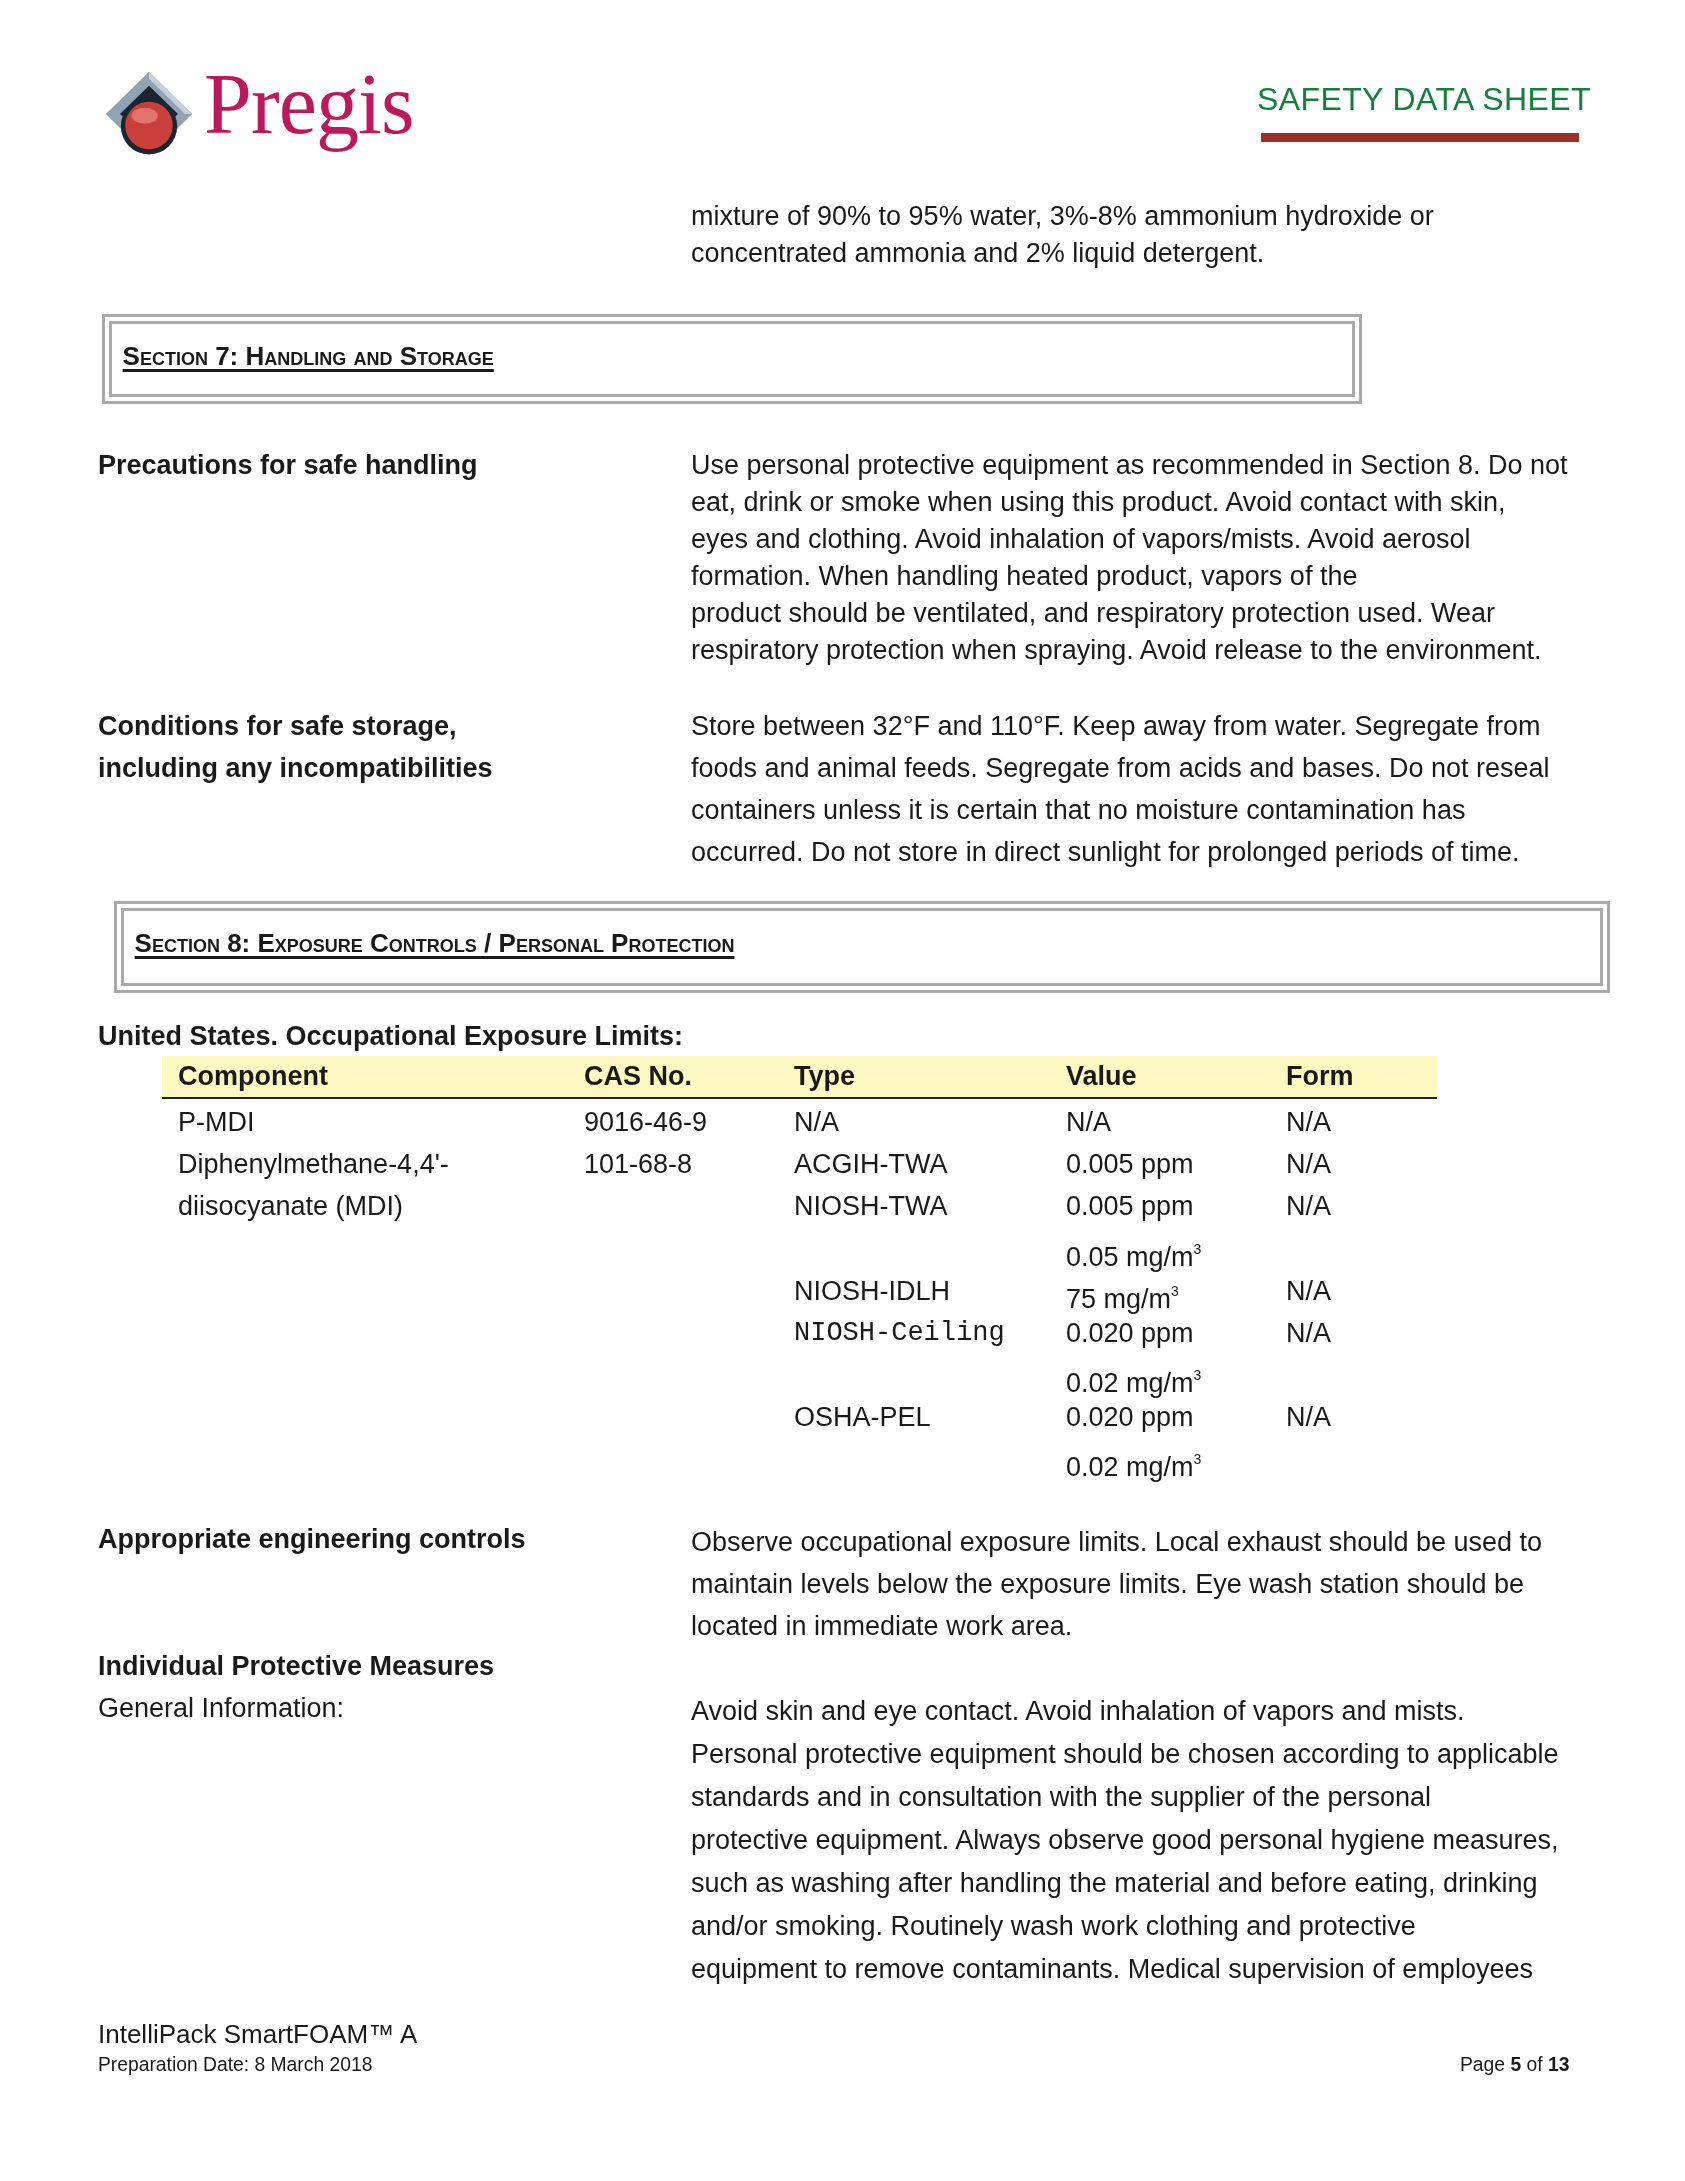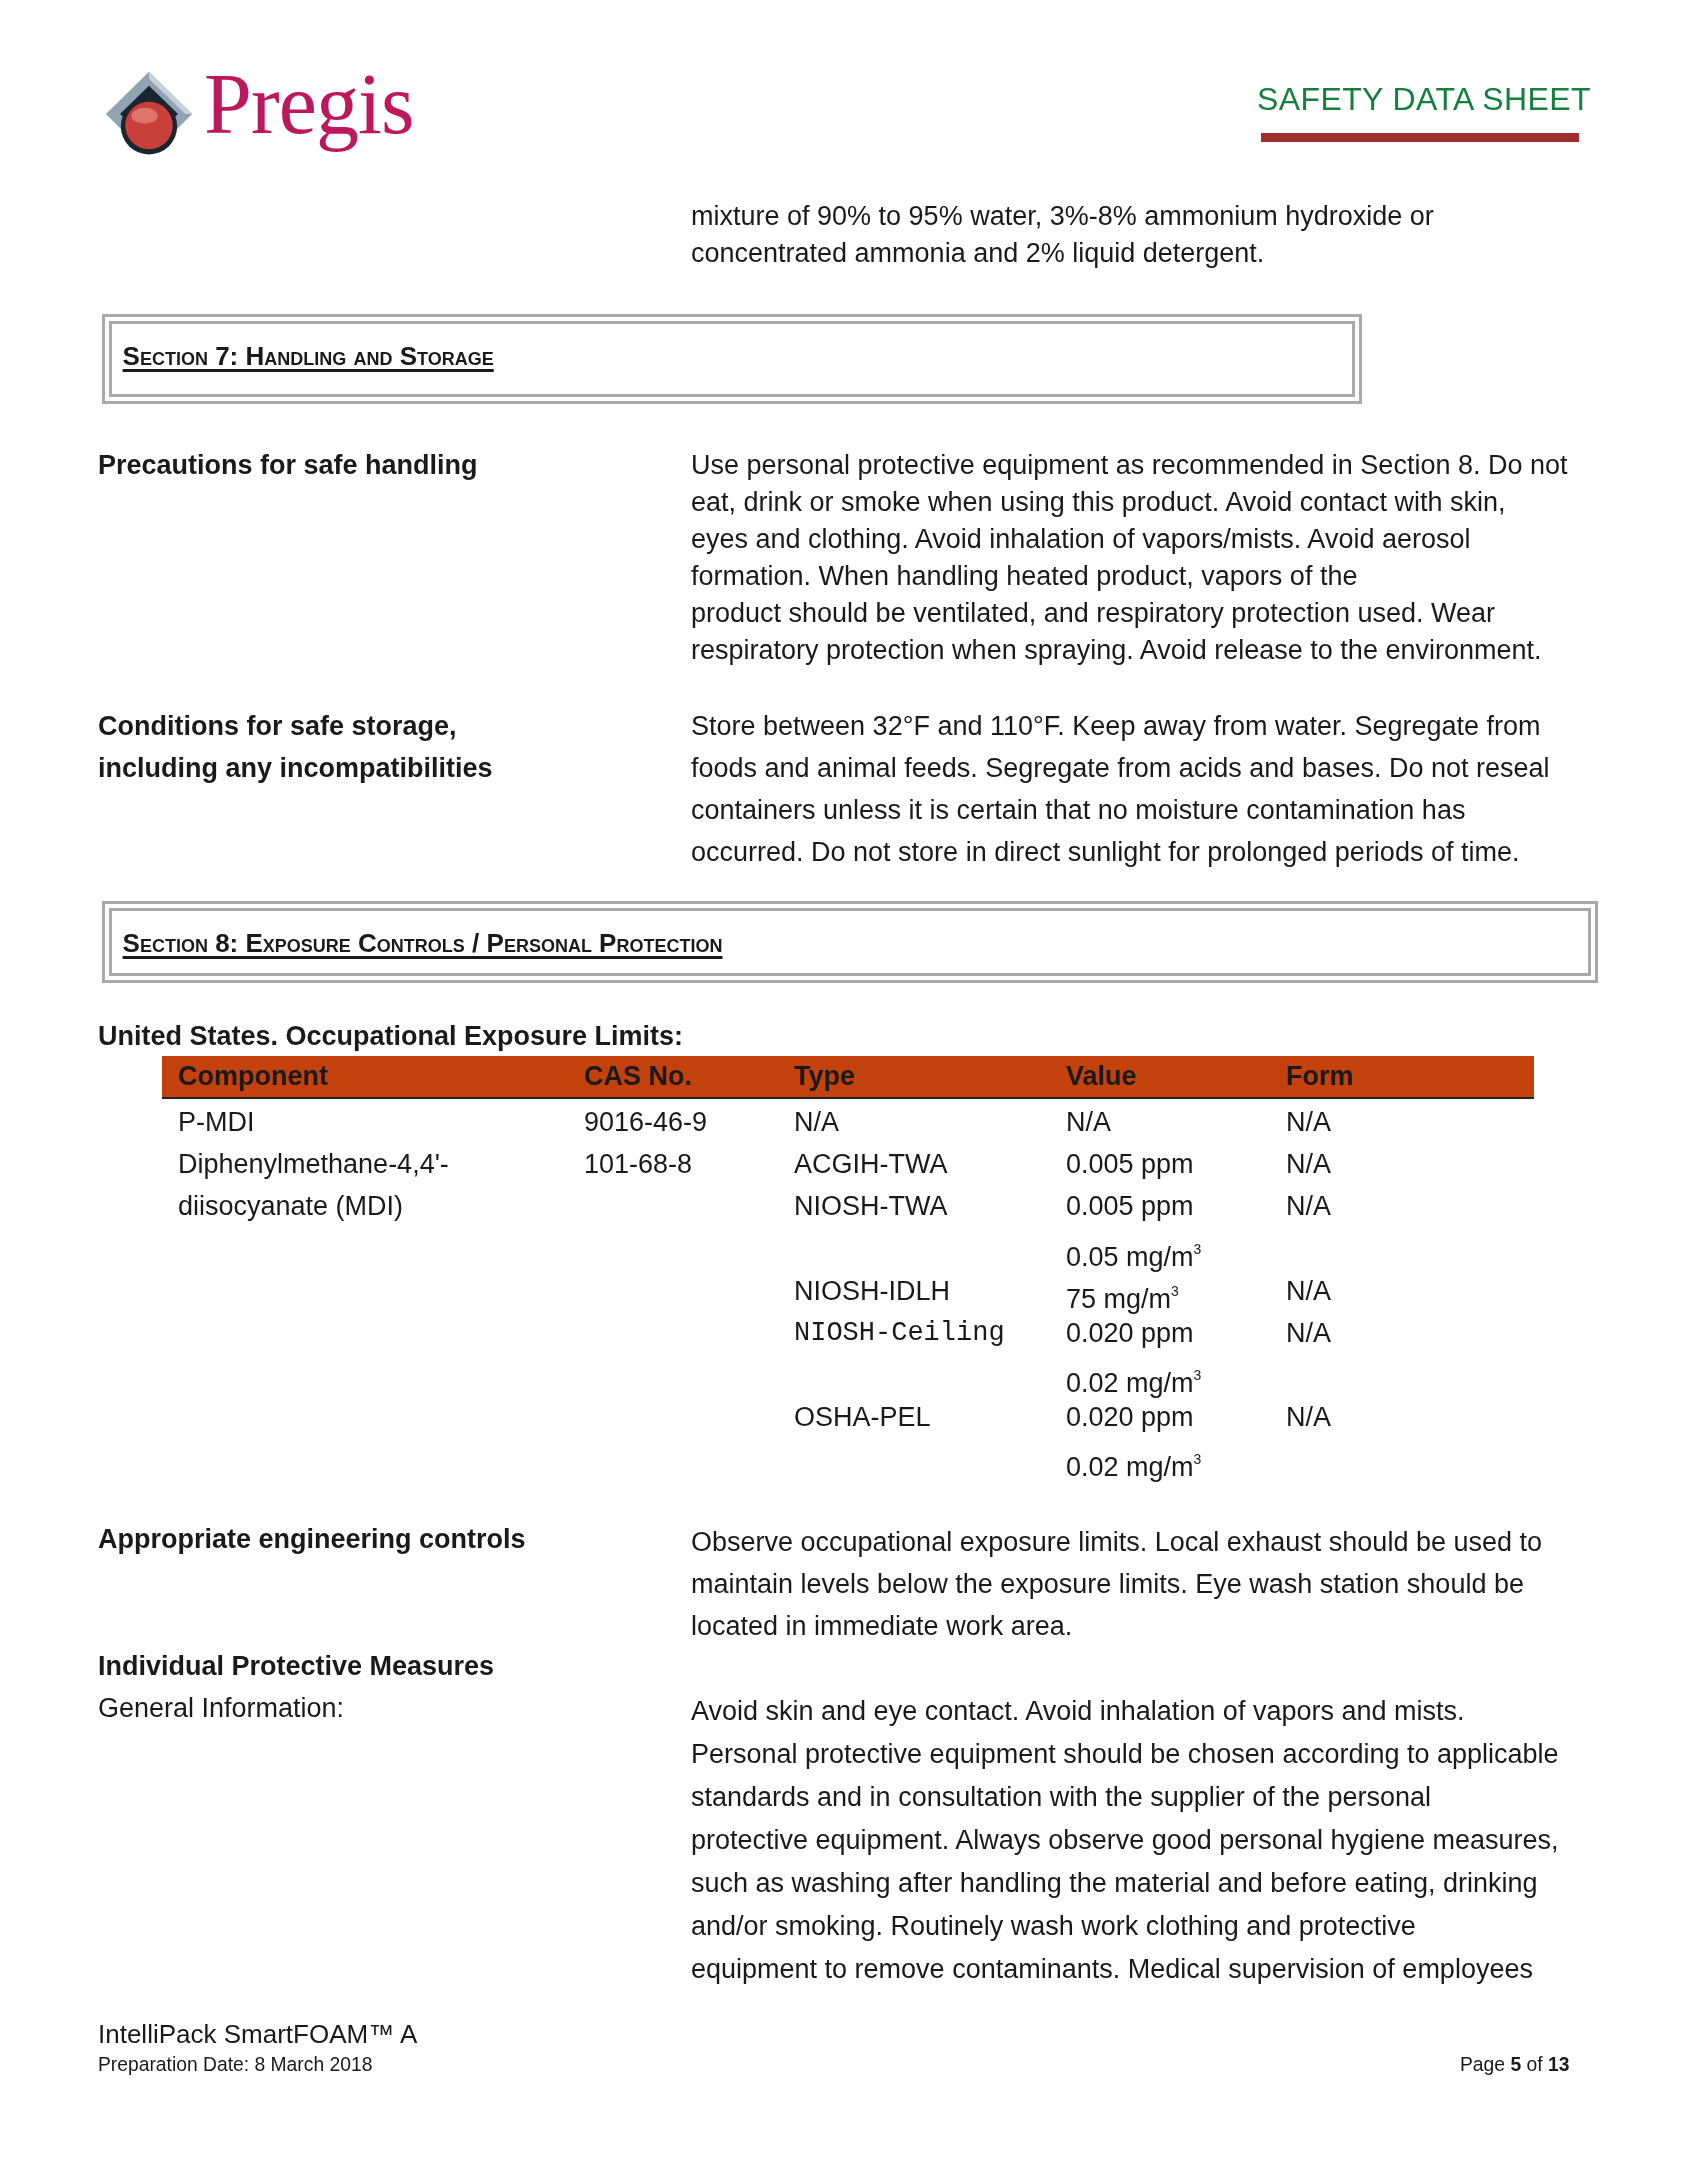--- a/index.html
+++ b/index.html
@@ -11,21 +11,21 @@
                font-size: 86px; color: #be185d; letter-spacing: -0.9px; line-height: 1; }
   .sds-title { left: 1257px; top: 83px; font-size: 32px; color: #15803d; letter-spacing: 0.4px; line-height: 1; }
   .sds-bar { left: 1261px; top: 133px; width: 318px; height: 8.8px; background: #9e2f2f; }
   .txt { font-size: 27px; line-height: 37px; white-space: nowrap; }
   .bold { font-weight: bold; }
   .box-outer { border: 3.5px solid #a9a9a9; box-sizing: border-box; }
   .box-inner { position: absolute; left: 4.4px; right: 4.4px; top: 4.4px; bottom: 4.4px; border: 3.5px solid #a9a9a9; }
   .sec-title { position: absolute; left: 17.6px; font-weight: bold; font-size: 26px; text-decoration: underline;
                text-decoration-thickness: 2.6px; text-underline-offset: 4.4px; letter-spacing: 0px; font-variant: small-caps; }
   .tbl { left: 162px; top: 1056px; width: 1372px; }
-  .tbl-head { position: absolute; left: 0; top: 0; width: 1372px; height: 41px; background: #c2410c;
+  .tbl-head { position: absolute; left: 0; top: 0; width: 1275px; height: 41px; background: #fef9c3;
               border-bottom: 2.6px solid #222; }
   .th { position: absolute; top: 0; line-height: 41px; font-weight: bold; font-size: 27px; }
   .td { position: absolute; font-size: 27px; line-height: 35px; white-space: nowrap; }
   sup { font-size: 14px; vertical-align: 12.3px; }
   .footer-prod { left: 98px; top: 2019px; font-size: 26px; }
   .footer-date { left: 98px; top: 2054px; font-size: 19.3px; }
   .footer-page { left: 1460px; top: 2054px; font-size: 19.3px; }
 </style>
 </head>
 <body>
@@ -66,21 +66,21 @@
   <div class="txt bold" style="line-height:42px;">Conditions for safe storage,</div>
   <div class="txt bold" style="line-height:42px;">including any incompatibilities</div>
 </div>
 <div class="abs" style="left:691px; top:705px;">
   <div class="txt" style="line-height:42px;">Store between 32°F and 110°F. Keep away from water. Segregate from</div>
   <div class="txt" style="line-height:42px;">foods and animal feeds. Segregate from acids and bases. Do not reseal</div>
   <div class="txt" style="line-height:42px;">containers unless it is certain that no moisture contamination has</div>
   <div class="txt" style="line-height:42px;">occurred. Do not store in direct sunlight for prolonged periods of time.</div>
 </div>
 
-<div class="abs box-outer" style="left:102px; top:901px; width:1496px; height:82px;">
+<div class="abs box-outer" style="left:114px; top:901px; width:1496px; height:92px;">
   <div class="box-inner"></div>
   <div class="sec-title" style="top:24px;">Section 8: Exposure Controls / Personal Protection</div>
 </div>
 
 <div class="abs txt bold" style="left:98px; top:1018px;">United States.  Occupational Exposure Limits:</div>
 
 <div class="abs tbl">
   <div class="tbl-head">
     <div class="th" style="left:16px;">Component</div>
     <div class="th" style="left:422px;">CAS No.</div>

